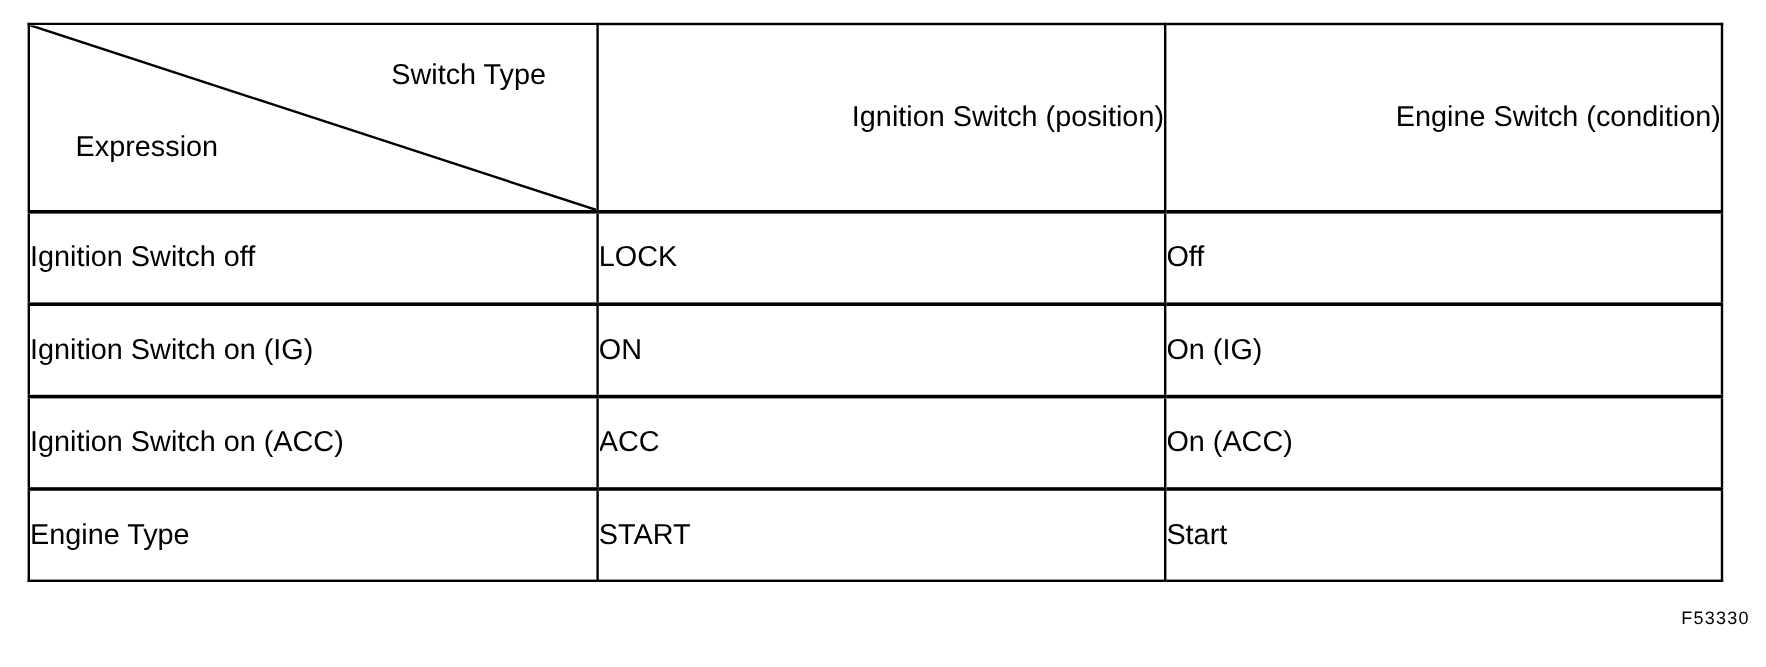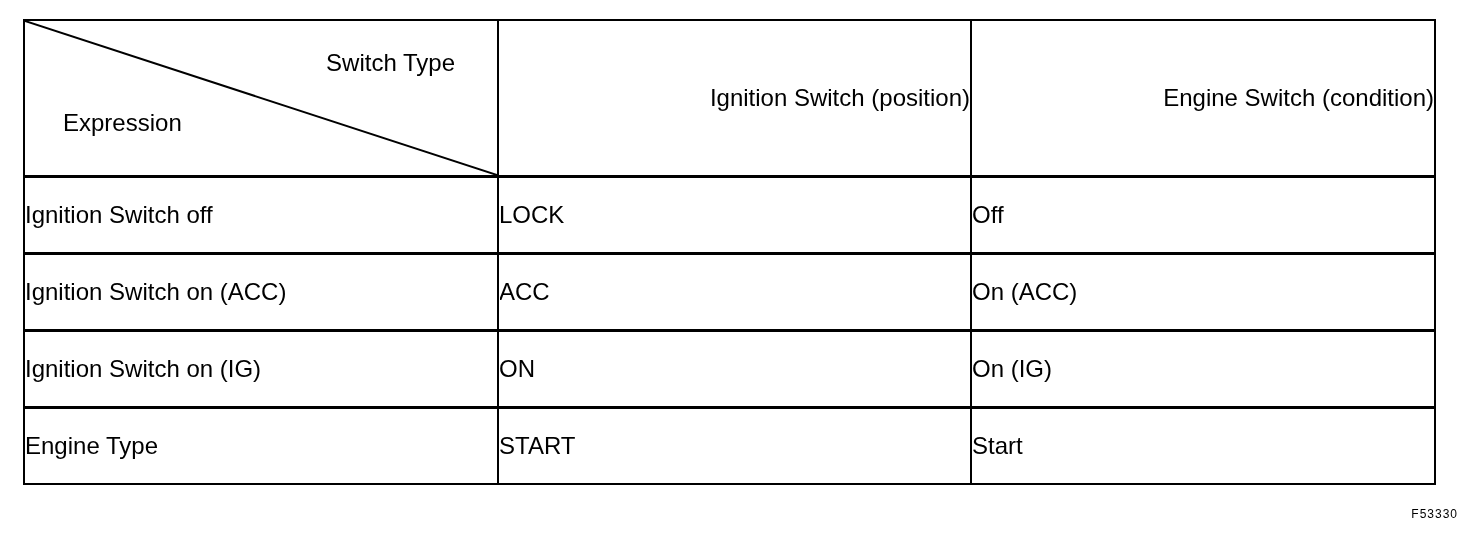--- a/index.html
+++ b/index.html
@@ -84,21 +84,21 @@
     top: 88px;
     left: 38px;
     white-space: nowrap;
   }
 
   
   .figure-code {
     position: absolute;
     top: 507px;
     right: 14px;
-    font-size: 12px;
+    font-size: 15px;
     letter-spacing: 1px;
     white-space: nowrap;
   }
 </style>
 </head>
 <body>
 
 <table class="doc-table">
   <colgroup>
     <col style="width:474px">
@@ -118,29 +118,29 @@
       <td class="header-cell header-cell-engine">Engine Switch (condition)</td>
     </tr>
 
     <tr class="body-row">
       <td class="expression-cell">Ignition Switch off</td>
       <td class="value-cell">LOCK</td>
       <td class="value-cell">Off</td>
     </tr>
 
     <tr class="body-row">
+      <td class="expression-cell">Ignition Switch on (IG)</td>
+      <td class="value-cell">ON</td>
+      <td class="value-cell">On (IG)</td>
+    </tr>
+
+    <tr class="body-row">
       <td class="expression-cell">Ignition Switch on (ACC)</td>
       <td class="value-cell">ACC</td>
       <td class="value-cell">On (ACC)</td>
-    </tr>
-
-    <tr class="body-row">
-      <td class="expression-cell">Ignition Switch on (IG)</td>
-      <td class="value-cell">ON</td>
-      <td class="value-cell">On (IG)</td>
     </tr>
 
     <tr class="body-row">
       <td class="expression-cell">Engine Type</td>
       <td class="value-cell">START</td>
       <td class="value-cell">Start</td>
     </tr>
   </tbody>
 </table>
 

